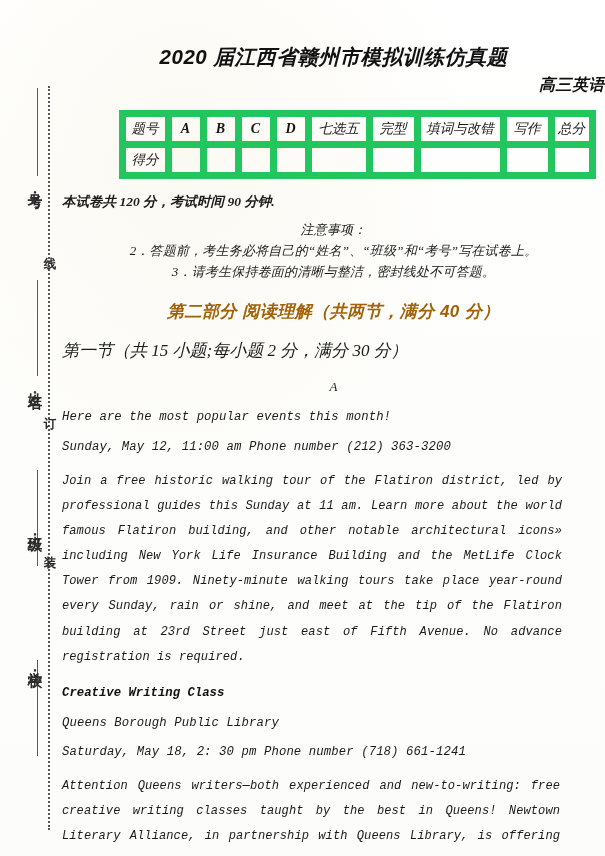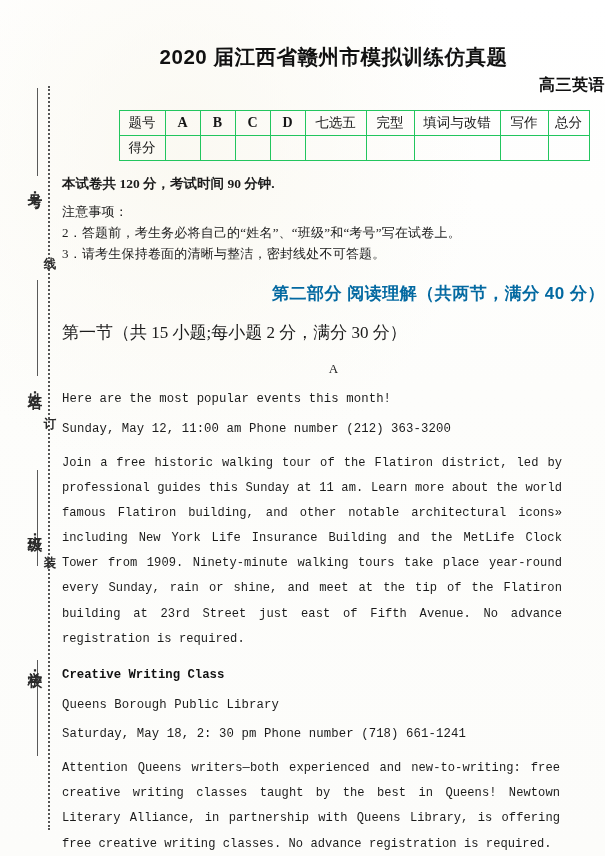--- a/index.html
+++ b/index.html
@@ -77,20 +77,21 @@
     text-orientation: upright;
   }
 
   
   #content {
     position: absolute;
     left: 62px;
     top: 0;
     width: 543px;
     height: 856px;
+    font-style: italic;
   }
 
   .title-main {
     text-align: center;
     font-family: "Liberation Sans", "DejaVu Sans", sans-serif;
     font-size: 20.5px;
     font-weight: 700;
     color: #111;
     letter-spacing: 0.5px;
     margin: 0;
@@ -113,21 +114,21 @@
   #score-table-wrap {
     margin: 15px auto 0 auto;
     width: 430px;
   }
   table.score-table {
     border-collapse: collapse;
     width: 100%;
     table-layout: fixed;
   }
   table.score-table td {
-    border: 1px solid #22c55e;
+    border: 7px solid #22c55e;
     height: 24px;
     text-align: center;
     vertical-align: middle;
     font-family: "Liberation Serif", "DejaVu Serif", serif;
     font-size: 13.5px;
     color: #161616;
     padding: 0 3px;
     white-space: nowrap;
   }
   table.score-table td.hdr-cn { font-weight: 400; }
@@ -147,29 +148,30 @@
     margin: 8px 0 0 0;
     padding: 0;
   }
   .notes .note-line {
     font-family: "Liberation Serif", "DejaVu Serif", serif;
     font-size: 13px;
     color: #1b1b1b;
     line-height: 1.62;
     margin: 0;
     letter-spacing: 0.2px;
+    text-align: center;
   }
 
   
   .part-heading {
-    text-align: right;
+    text-align: center;
     font-family: "Liberation Sans", "DejaVu Sans", sans-serif;
     font-size: 17px;
     font-weight: 700;
-    color: #0369a1;
+    color: #a16207;
     margin: 18px 0 0 0;
     letter-spacing: 0.5px;
   }
   .sub-line {
     font-family: "Liberation Serif", "DejaVu Serif", serif;
     font-size: 17px;
     color: #1b1b1b;
     margin: 15px 0 0 0;
     line-height: 1.5;
   }

